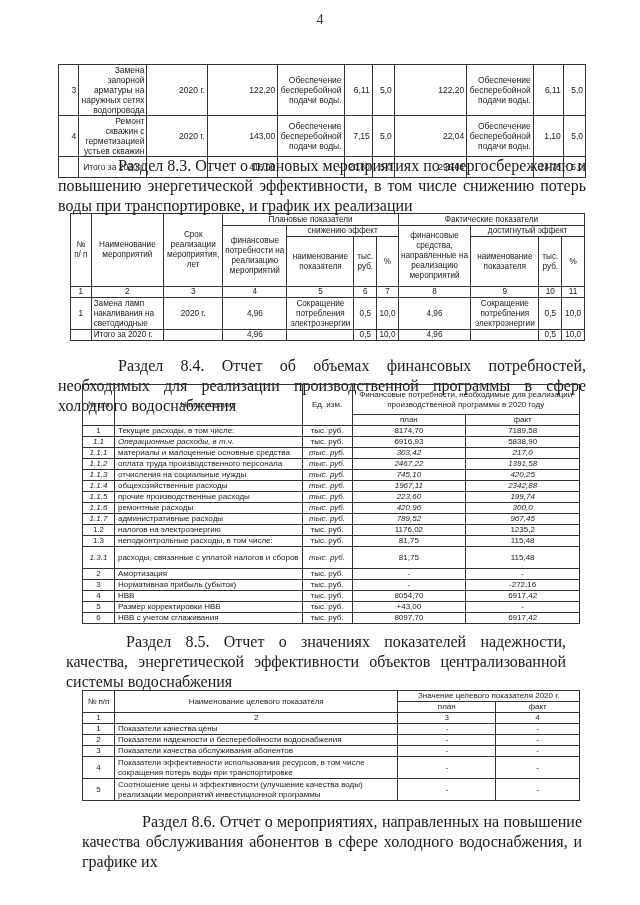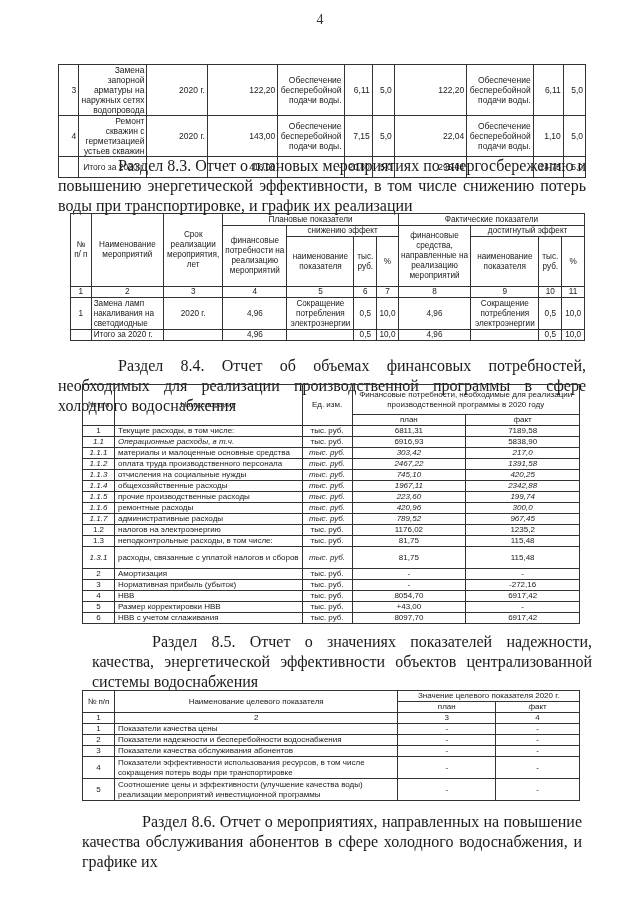--- a/index.html
+++ b/index.html
@@ -191,21 +191,21 @@
     <td colspan="2" class="c">Финансовые потребности, необходимые для реализации производственной программы в 2020 году</td>
   </tr>
   <tr>
     <td class="c">план</td>
     <td class="c">факт</td>
   </tr>
   <tr>
         <td class="c">1</td>
         <td class="l">Текущие расходы, в том числе:</td>
         <td class="c">тыс. руб.</td>
-        <td class="c">6811,31</td>
+        <td class="c">8174,70</td>
         <td class="c">7189,58</td>
       </tr>
   <tr class="it">
         <td class="c">1.1</td>
         <td class="l">Операционные расходы, в т.ч.</td>
         <td class="c" style="font-style:normal">тыс. руб.</td>
         <td class="c" style="font-style:normal">6916,93</td>
         <td class="c" style="font-style:normal">5838,90</td>
       </tr>
   <tr class="it">
@@ -309,21 +309,21 @@
   <tr>
         <td class="c">6</td>
         <td class="l">НВВ с учетом сглаживания</td>
         <td class="c">тыс. руб.</td>
         <td class="c">8097,70</td>
         <td class="c">6917,42</td>
       </tr>
 </tbody>
   </table>
 
-<div class="heading" style="left:92px; top:632px; width:500px;">
+<div class="heading" style="left:66px; top:632px; width:500px;">
   <span class="first">Раздел 8.5. Отчет о значениях показателей надежности, качества, энергетической эффективности объектов централизованной системы водоснабжения</span>
 </div>
 
 <table id="t4" class="sans">
   <colgroup>
     <col style="width:32px">
       <col style="width:284px">
       <col style="width:98px">
       <col style="width:84px">
   </colgroup>

